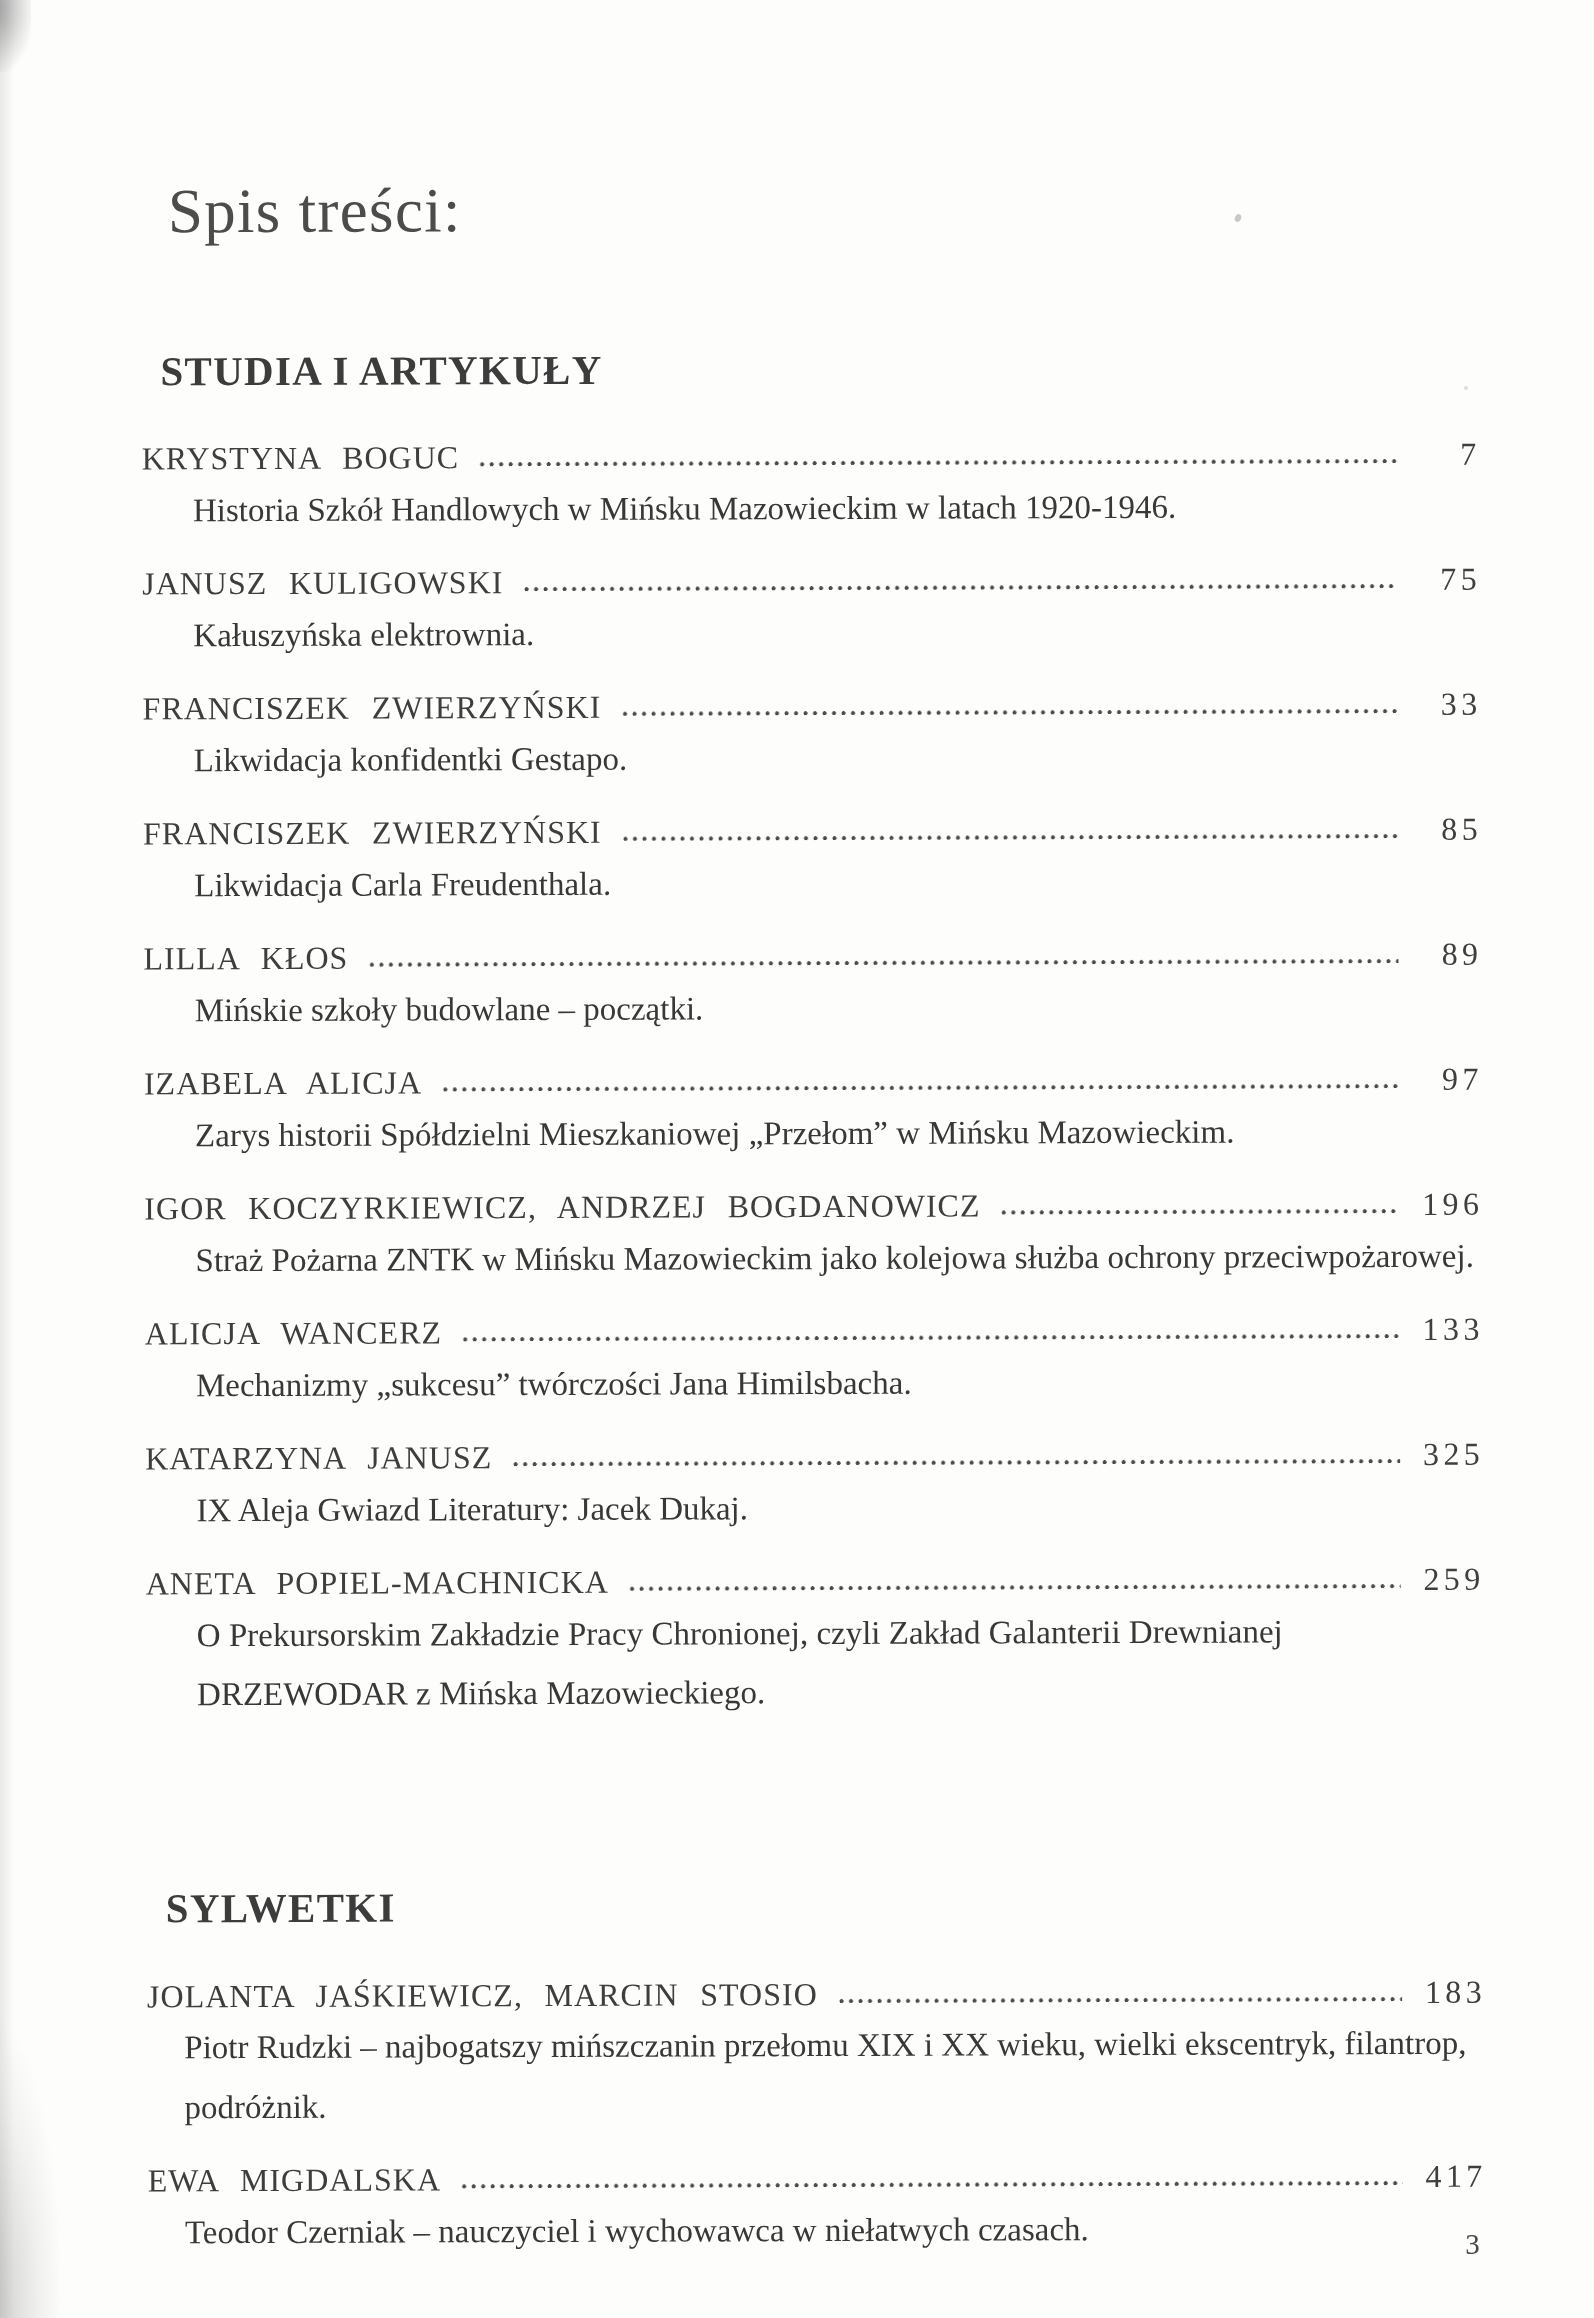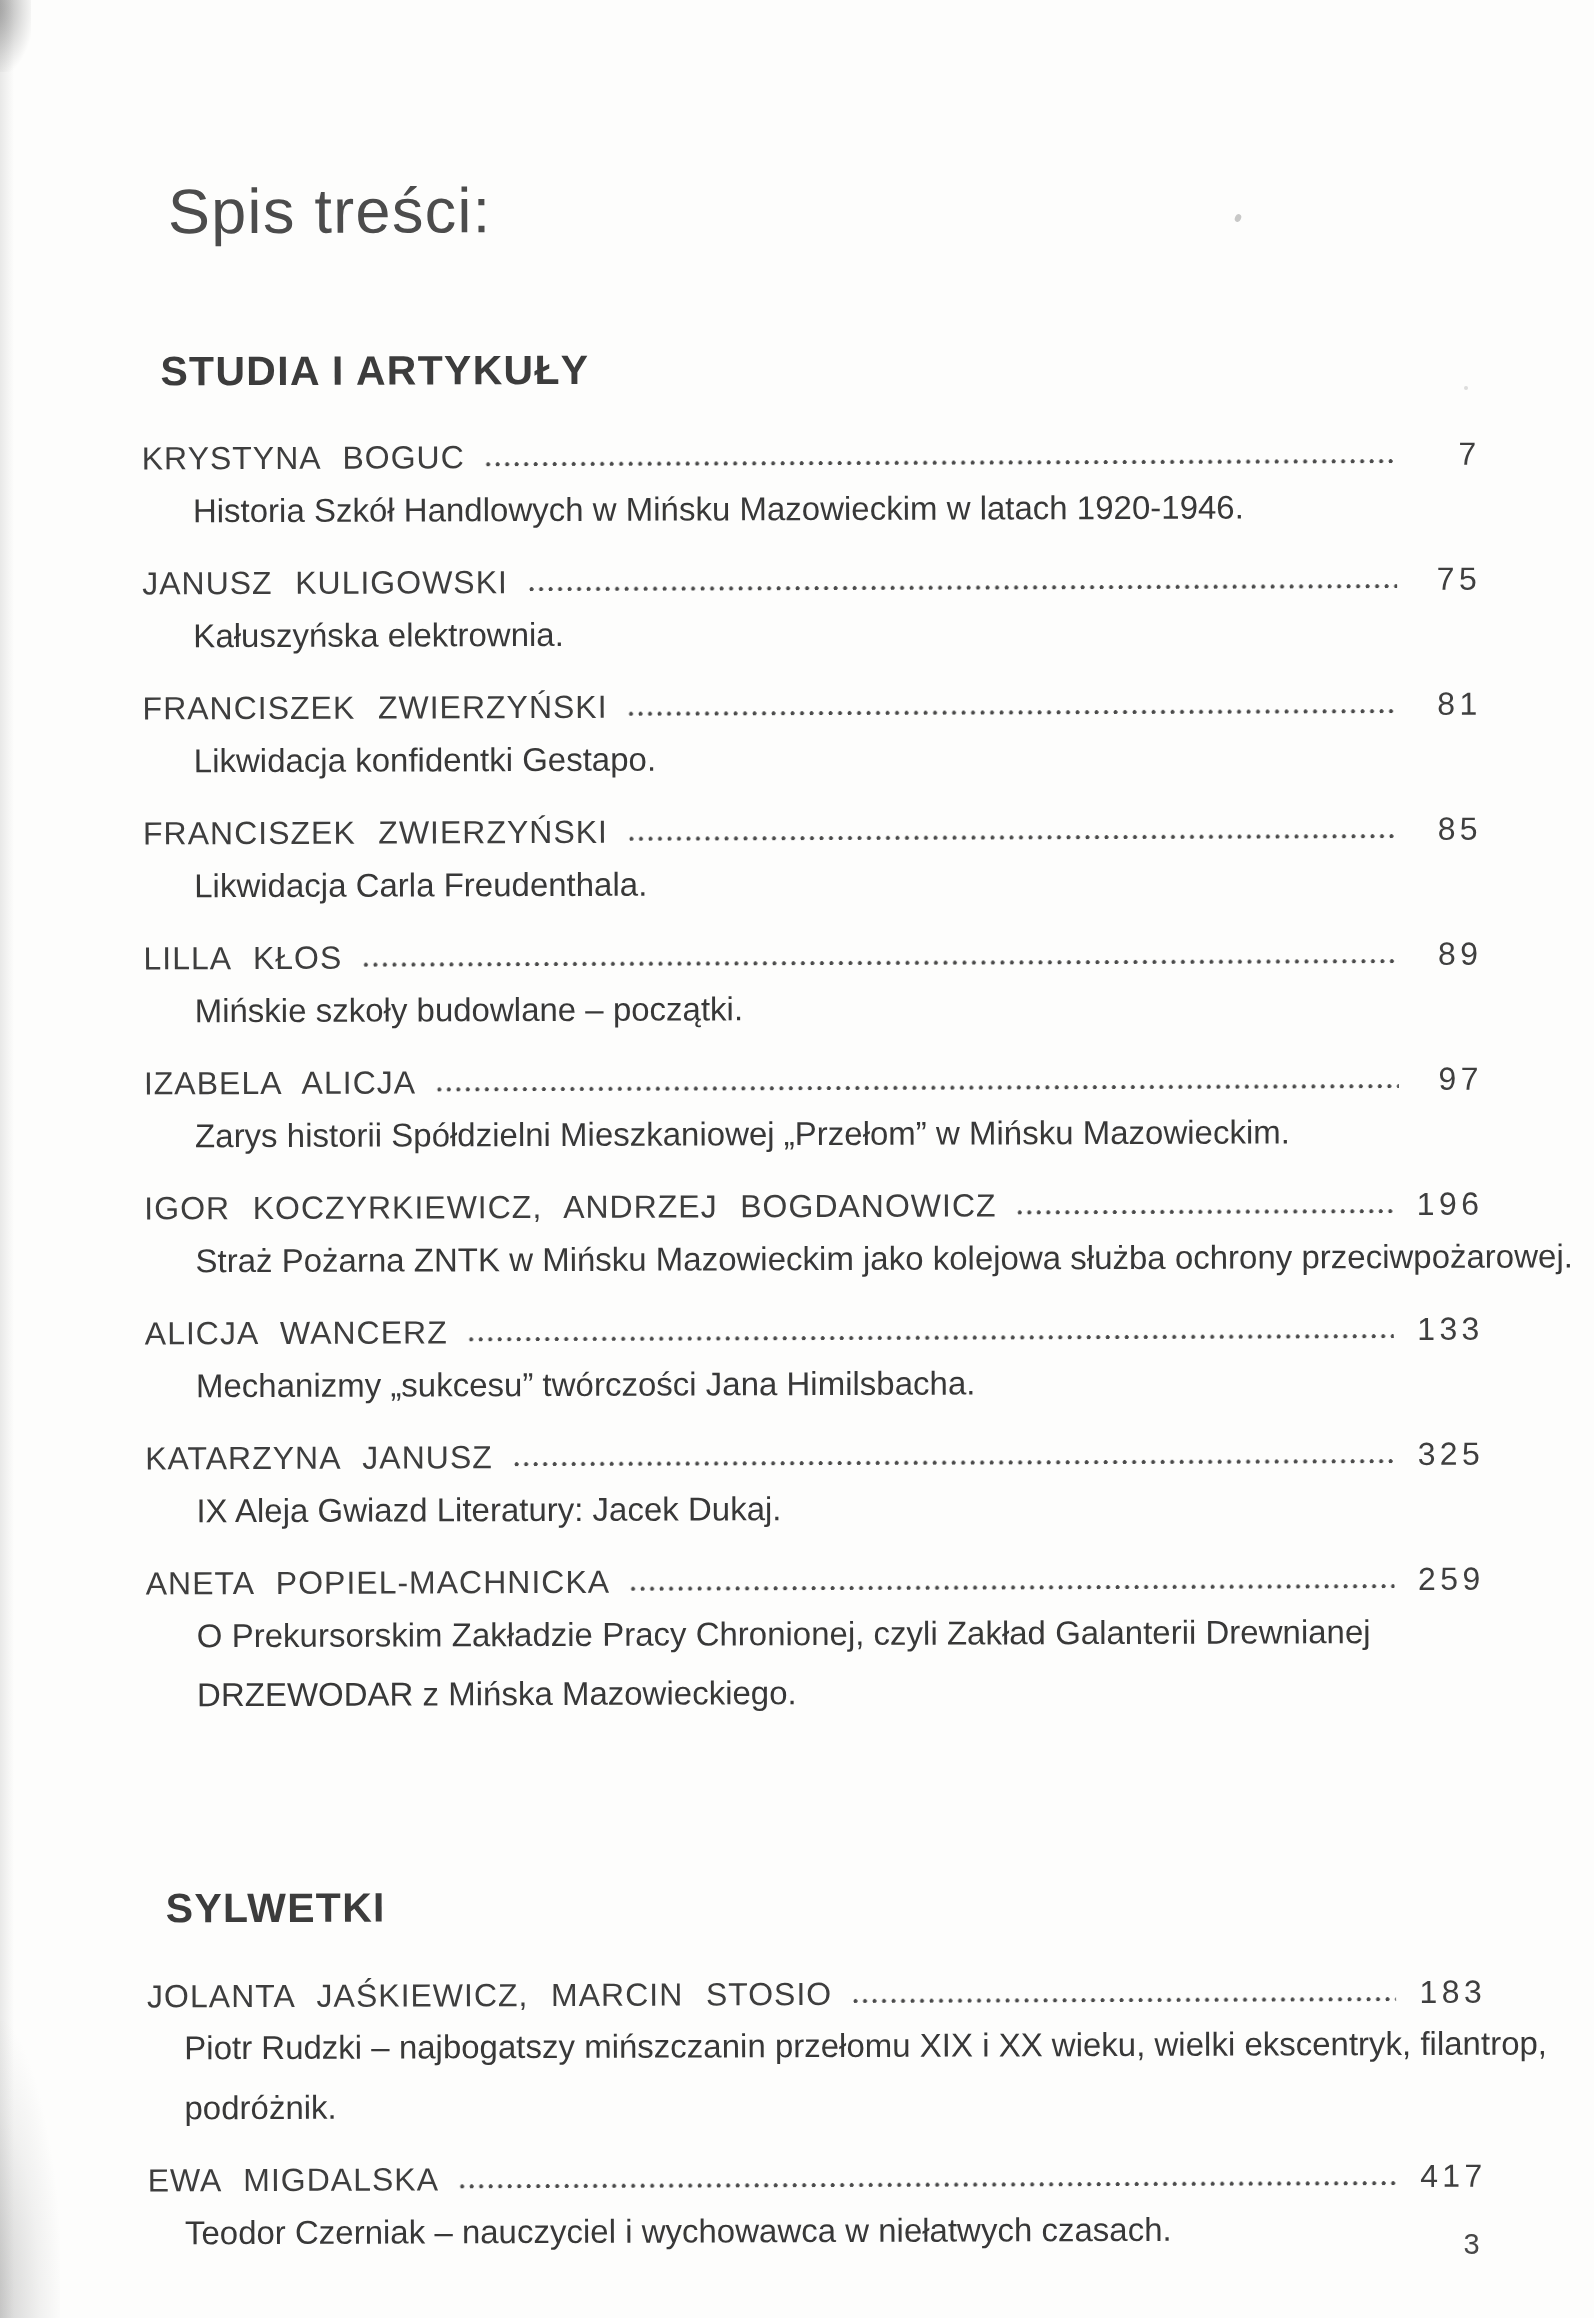--- a/index.html
+++ b/index.html
@@ -2,21 +2,21 @@
 <html lang="pl" style="font-size:10px"><head>
 <meta charset="utf-8">
 <style>
   html, body { margin: 0; padding: 0; background: #ffffff; }
   .page {
     position: relative;
     width: 1594px;
     height: 2319px;
     background: #fdfdfc;
     overflow: hidden;
-    font-family: Liberation Sans, sans-serif;
+    font-family: Liberation Serif, serif;
     color: #383838;
   }
   
   .smudge-tl {
     position: absolute; left: -6.3px; top: -9px; width: 37px; height: 81px;
     background: radial-gradient(ellipse at 0% 20%, rgba(105,105,105,0.65),
                 rgba(165,165,165,0.30) 55%, rgba(255,255,255,0) 78%);
   }
   .edge-l {
     position: absolute; left: 0; top: 0; width: 14px; height: 100%;
@@ -120,21 +120,21 @@
         <div class="subtitle">
           <span class="sline">Kałuszyńska elektrownia.</span>
 
         </div>
       </div>
 
       <div class="entry">
         <div class="row">
           <span class="authors">FRANCISZEK ZWIERZYŃSKI</span>
           <span class="leader"></span>
-          <span class="pagenum">81</span>
+          <span class="pagenum">33</span>
         </div>
         <div class="subtitle">
           <span class="sline">Likwidacja konfidentki Gestapo.</span>
 
         </div>
       </div>
 
       <div class="entry">
         <div class="row">
           <span class="authors">FRANCISZEK ZWIERZYŃSKI</span>

